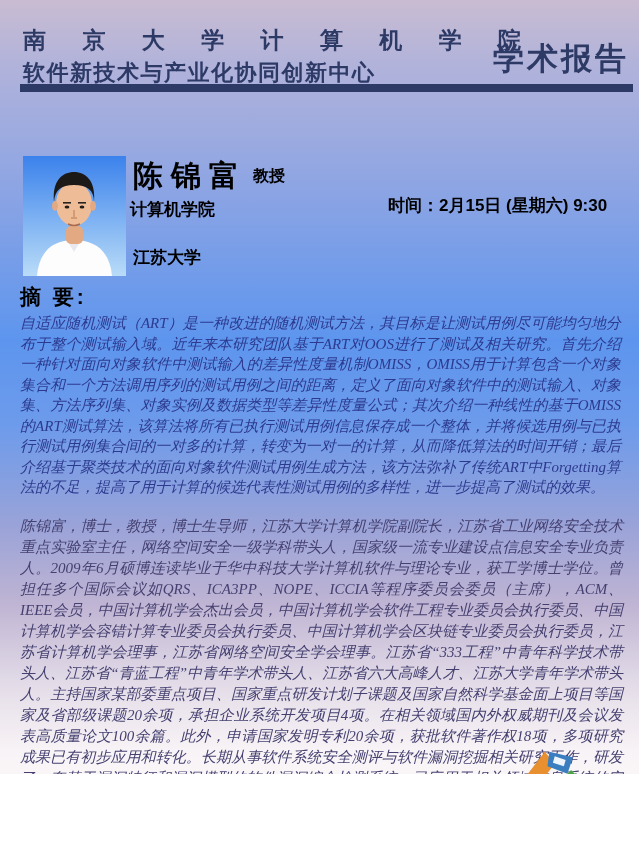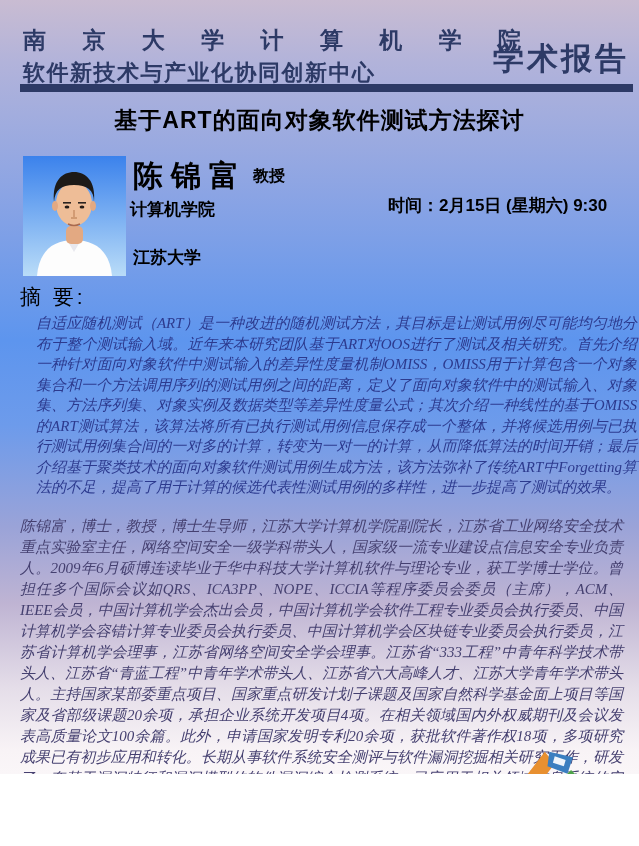--- a/index.html
+++ b/index.html
@@ -37,24 +37,24 @@
   .photo { position:absolute; left:23px; top:156px; width:103px; height:120px; }
   .speaker-name-row { position:absolute; left:133px; top:156px; display:flex; align-items:center; }
   .speaker-name { font-family:"Liberation Serif", serif; font-size:30px; font-weight:bold; color:#000; letter-spacing:8px; }
   .speaker-title { font-size:16px; font-weight:bold; color:#000; margin-left:6px; }
   .speaker-dept { position:absolute; left:130px; top:198px; font-size:17px; font-weight:bold; color:#000; }
   .speaker-univ { position:absolute; left:133px; top:246px; font-size:17px; font-weight:bold; color:#000; }
   .meta-time  { position:absolute; left:388px; top:194px; font-size:17px; font-weight:bold; color:#000; white-space:nowrap; }
   .meta-place { position:absolute; left:388px; top:246px; font-size:17px; font-weight:bold; color:#000; white-space:nowrap; }
 
   
-  .abstract-heading { position:absolute; left:20px; top:283px; font-size:21px; font-weight:normal; color:#000; letter-spacing:3px; }
+  .abstract-heading { position:absolute; left:20px; top:283px; font-size:21px; font-weight:bold; color:#000; letter-spacing:3px; }
   .abstract-body { position:absolute; left:20px; top:313px; width:601px;
     font-family:"Liberation Serif", serif; font-style:italic;
-    font-size:15px; line-height:20.5px; color:#2c3a8e; text-align:justify;margin-left:16px; }
+    font-size:15px; line-height:20.5px; color:#2c3a8e; text-align:justify; }
   .bio-heading { position:absolute; left:20px; top:486px; font-size:21px; font-weight:bold; color:#000; letter-spacing:2px; }
   .bio-body { position:absolute; left:20px; top:516px; width:603px;
     font-family:"Liberation Serif", serif; font-style:italic;
     font-size:15px; line-height:21px; color:#454070; text-align:justify; }
 
   
   .logo-left  { position:absolute; left:346px; top:750px; width:116px; text-align:center; }
   .logo-right { position:absolute; left:468px; top:750px; width:168px; text-align:center; }
   .logo-caption-cn-left  { font-size:9px;  font-weight:bold; color:#1f3a7a; line-height:10px; }
   .logo-caption-en-left  { font-size:6px;  color:#1f3a7a; line-height:8px; transform:scale(0.95); }
@@ -66,21 +66,20 @@
 
 <div class="poster">
 
   <div class="org-lines">
     <div class="org-line1">南 京 大 学 计 算 机 学 院</div>
     <div class="org-line2">软件新技术与产业化协同创新中心</div>
   </div>
   <div class="badge">学术报告</div>
   <div class="header-bar"></div>
 
-  <div class="main-title">基于ART的面向对象软件测试方法探讨</div>
 
   <svg class="photo" viewBox="0 0 103 120" xmlns="http://www.w3.org/2000/svg">
     <defs>
       <linearGradient id="photoBg" x1="0" y1="0" x2="0" y2="1">
         <stop offset="0" stop-color="#3b82ec"></stop>
         <stop offset="1" stop-color="#b9dcf8"></stop>
       </linearGradient>
     </defs>
     <rect x="0" y="0" width="103" height="120" fill="url(#photoBg)"></rect>
 

